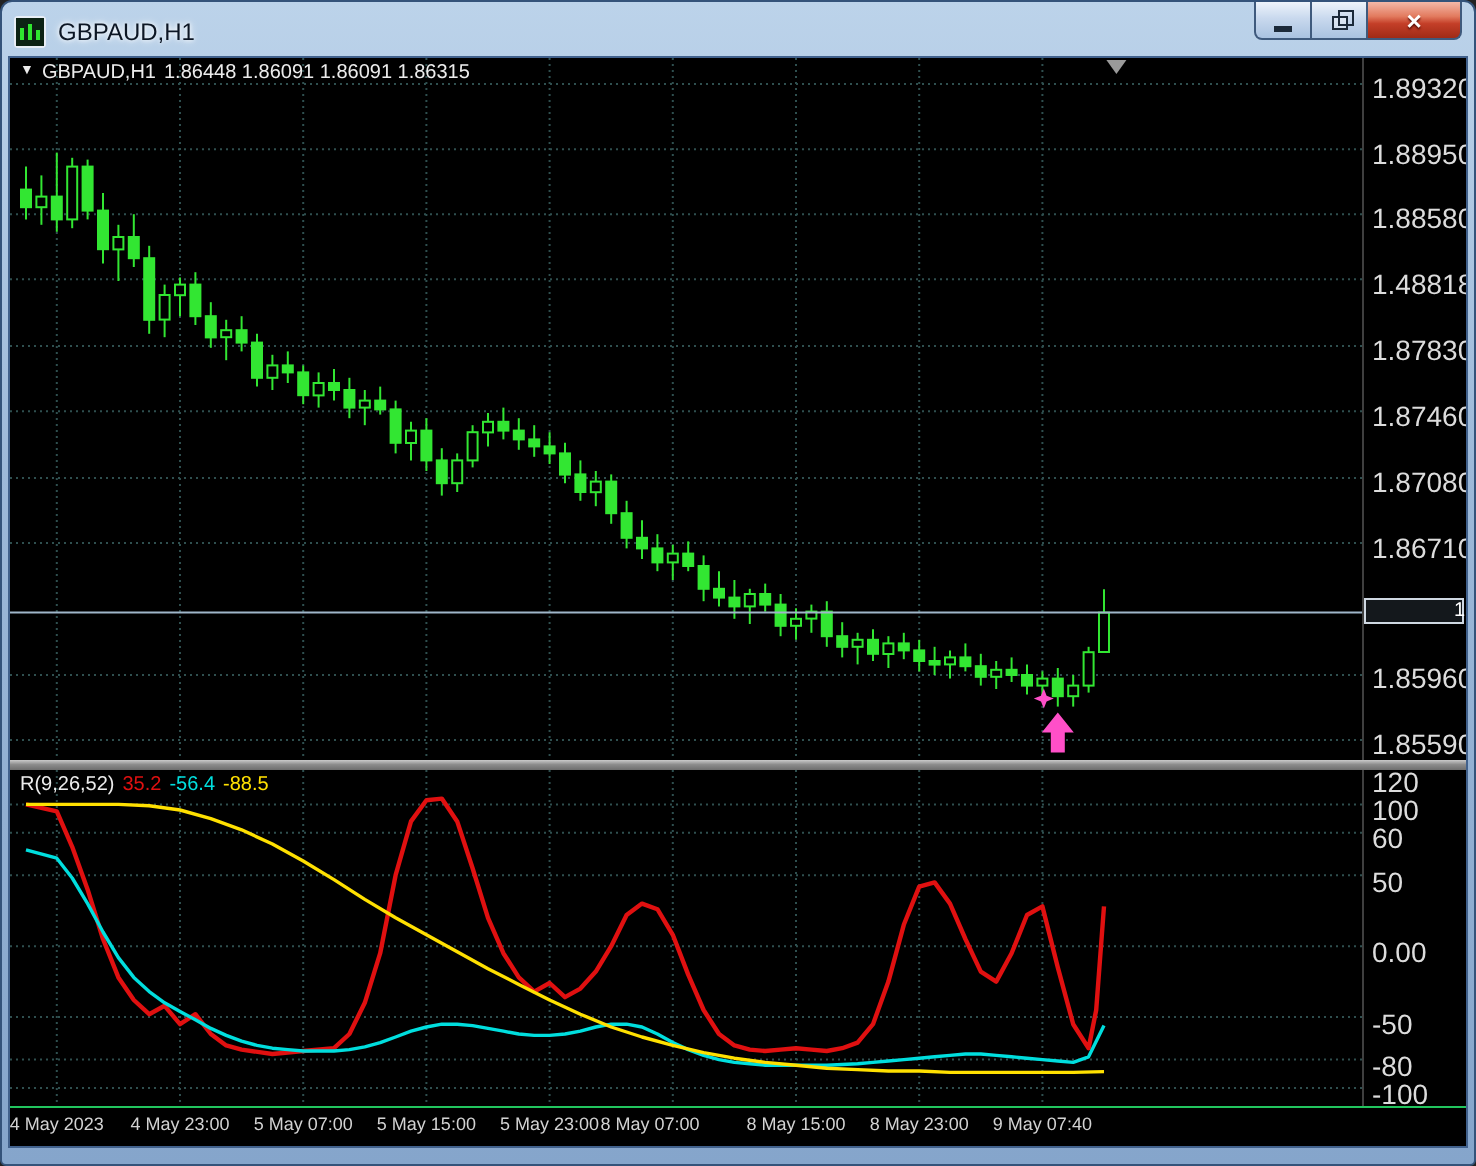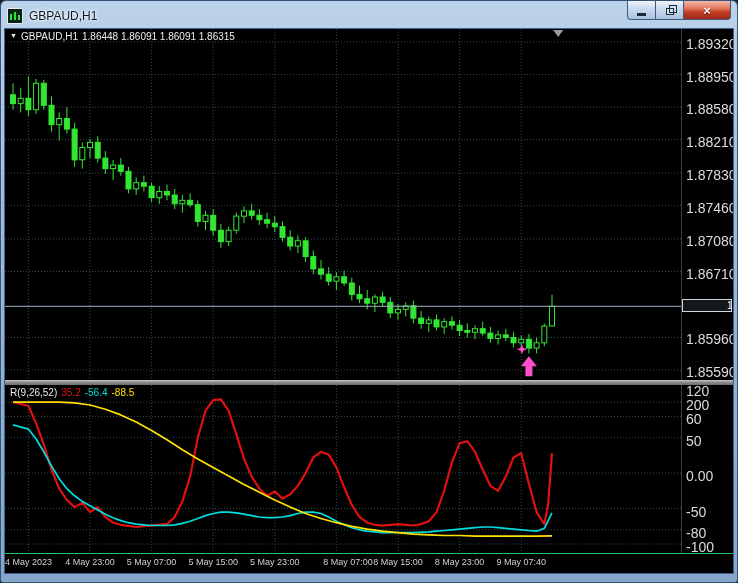--- a/index.html
+++ b/index.html
@@ -241,21 +241,21 @@
           </svg>
         </div>
       <div class="overlay">
         <span class="dd">▼</span><span>GBPAUD,H1</span><span id="ohlc-values">1.86448  1.86091  1.86091  1.86315</span>
       </div>
       <div class="axis" id="price-axis">
         <div class="ptag" id="price-tag" style="top: 270.275px; padding-left: 44px;">1.86315</div>
       <div class="plabel" style="top: 7.01512px;">1.89320</div>
           <div class="plabel" style="top: 39.5529px;">1.88950</div>
           <div class="plabel" style="top: 72.0907px;">1.88580</div>
-          <div class="plabel" style="top: 104.629px;">1.88210</div>
+          <div class="plabel" style="top: 104.629px;">1.48818</div>
           <div class="plabel" style="top: 138.046px;">1.87830</div>
           <div class="plabel" style="top: 170.584px;">1.87460</div>
           <div class="plabel" style="top: 204.001px;">1.87080</div>
           <div class="plabel" style="top: 236.539px;">1.86710</div>
           <div class="plabel" style="top: 302.494px;">1.85960</div>
           <div class="plabel" style="top: 335.031px;">1.85590</div>
         </div>
     </div>
 
     <div class="separator"></div>
@@ -284,35 +284,35 @@
             <polyline points="8.0,17.2 23.4,20.7 31.1,38.4 38.8,59.7 46.5,84.5 54.2,103.7 61.9,115.0 69.6,122.1 77.3,117.9 85.0,127.1 92.7,122.1 100.4,132.0 108.1,137.7 115.8,139.8 131.2,142.0 146.6,140.5 162.0,139.1 169.7,132.0 177.4,116.4 185.1,91.6 192.8,52.6 200.5,25.7 208.2,15.1 215.9,14.3 223.6,25.7 231.3,49.1 239.0,73.9 246.7,91.6 254.4,103.7 262.1,110.8 269.8,106.5 277.5,113.6 285.2,109.3 292.9,100.8 300.6,88.1 308.3,72.5 316.0,66.8 323.7,69.6 331.4,82.4 339.1,102.3 346.8,120.0 354.5,132.0 362.2,137.7 369.9,139.8 377.6,140.5 385.3,139.8 393.0,139.1 400.7,139.8 408.4,140.5 416.1,139.1 423.8,136.3 431.5,127.1 439.2,105.8 446.9,77.4 454.6,58.3 462.3,56.2 470.0,66.8 477.7,84.5 485.4,100.8 493.1,105.8 500.8,91.6 508.5,72.5 516.2,68.2 523.9,98.7 531.6,127.1 539.3,139.1 543.1,120.0 547.0,68.2" fill="none" stroke="#e01010" stroke-width="2.2" stroke-linejoin="round"></polyline>
             <polyline points="8.0,39.9 23.4,44.1 31.1,54.0 38.8,66.8 46.5,81.0 54.2,93.8 61.9,103.7 69.6,110.8 77.3,116.4 85.0,120.7 92.7,124.9 100.4,129.2 108.1,132.7 115.8,135.6 123.5,137.7 131.2,139.1 138.9,139.8 146.6,140.5 162.0,140.5 169.7,139.8 177.4,138.4 185.1,136.3 192.8,133.5 200.5,130.6 208.2,128.5 215.9,127.1 223.6,127.1 231.3,127.8 239.0,129.2 246.7,130.6 254.4,132.0 262.1,132.7 269.8,132.7 277.5,132.0 285.2,130.6 292.9,128.5 300.6,127.1 308.3,127.1 316.0,128.5 323.7,132.0 331.4,136.3 339.1,139.8 346.8,142.7 354.5,144.8 362.2,146.2 369.9,146.9 377.6,147.6 393.0,147.6 408.4,147.6 423.8,146.9 431.5,146.2 439.2,145.5 446.9,144.8 454.6,144.1 462.3,143.4 470.0,142.7 477.7,142.0 485.4,142.0 493.1,142.7 500.8,143.4 508.5,144.1 516.2,144.8 523.9,145.5 531.6,146.2 539.3,143.4 547.0,127.8" fill="none" stroke="#00dede" stroke-width="1.7" stroke-linejoin="round"></polyline>
             <polyline points="8.0,17.2 38.8,17.2 54.2,17.2 69.6,17.9 85.0,20.0 100.4,24.3 115.8,29.9 131.2,37.0 146.6,45.5 162.0,54.8 177.4,64.7 192.8,73.9 208.2,82.4 223.6,90.9 239.0,99.4 254.4,107.2 269.8,115.0 285.2,122.1 300.6,128.5 316.0,133.5 331.4,137.7 346.8,141.3 362.2,144.1 377.6,146.2 393.0,147.6 408.4,149.1 423.8,149.8 439.2,150.5 454.6,150.5 470.0,151.2 485.4,151.2 500.8,151.2 516.2,151.2 531.6,151.2 547.0,150.8" fill="none" stroke="#ffe000" stroke-width="1.7" stroke-linejoin="round"></polyline>
           </svg>
         </div>
       <div class="overlay">
         <span>R(9,26,52)</span><span id="ind-values"><span style="color: rgb(224, 16, 16);">35.2</span><span style="color: rgb(0, 222, 222);">-56.4</span><span style="color: rgb(255, 224, 0);">-88.5</span></span>
       </div>
       <div class="axis" id="ind-axis">
           <div class="plabel" style="top: -2px;">120</div>
-          <div class="plabel" style="top: 12.18px;">200</div>
+          <div class="plabel" style="top: 12.18px;">100</div>
           <div class="plabel" style="top: 26.36px;">60</div>
           <div class="plabel" style="top: 47.63px;">50</div>
           <div class="plabel" style="top: 83.08px;">0.00</div>
           <div class="plabel" style="top: 118.53px;">-50</div>
           <div class="plabel" style="top: 139.8px;">-80</div>
           <div class="plabel" style="top: 153.98px;">-100</div>
         </div>
     </div>
 
     <div class="time-axis" id="time-axis">
         <div class="tlabel" style="left: 23.4px;">4 May 2023</div>
         <div class="tlabel" style="left: 85px;">4 May 23:00</div>
         <div class="tlabel" style="left: 146.6px;">5 May 07:00</div>
         <div class="tlabel" style="left: 208.2px;">5 May 15:00</div>
         <div class="tlabel" style="left: 269.8px;">5 May 23:00</div>
-        <div class="tlabel" style="left: 333px; padding-left: 20px;">8 May 07:00</div>
+        <div class="tlabel" style="left: 320px;">8 May 07:00</div>
         <div class="tlabel" style="left: 393px;">8 May 15:00</div>
         <div class="tlabel" style="left: 454.6px;">8 May 23:00</div>
         <div class="tlabel" style="left: 516.2px;">9 May 07:40</div>
       </div>
   </div>
 </div>
 
 </body></html>

